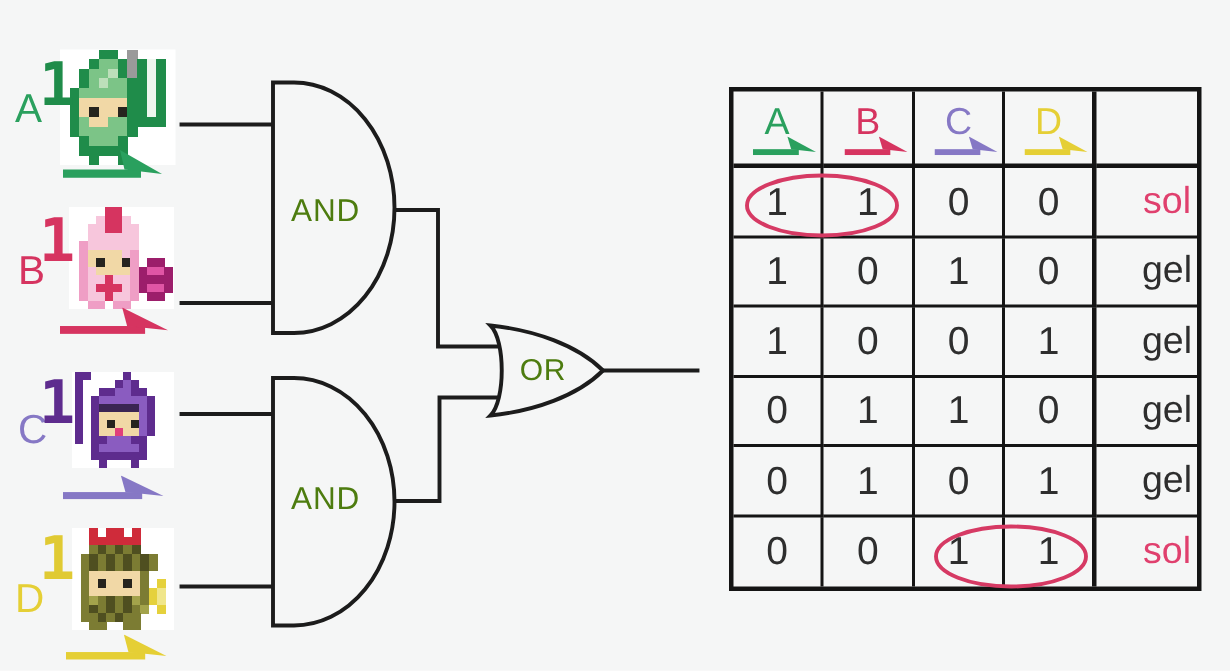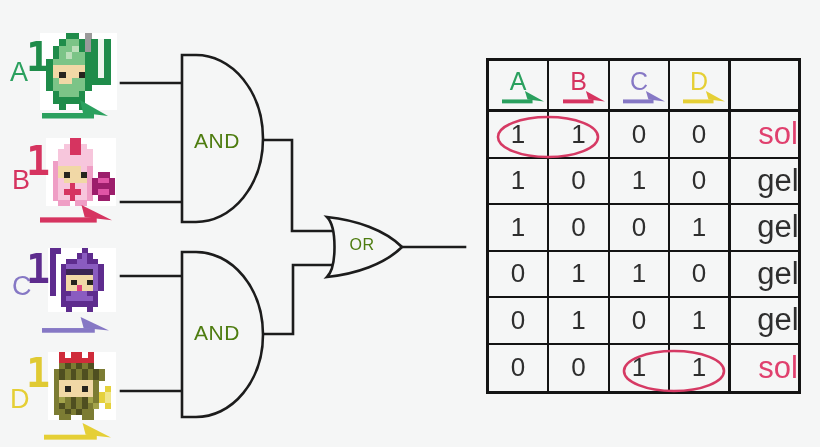--- a/index.html
+++ b/index.html
@@ -14,21 +14,21 @@
   .input-label{position:absolute;z-index:2;font-size:27px;line-height:1;}
   .tile{position:absolute;z-index:2;background:#ffffff;}
   .sprite-svg{position:absolute;left:0;top:0;width:100%;height:100%;}
   .count{position:absolute;z-index:3;font-family:"DejaVu Sans Mono","Liberation Mono",monospace;
          font-weight:bold;font-size:40px;line-height:1;}
   .arrow{position:absolute;z-index:3;}
   .arrow svg{display:block;width:100%;height:100%;}
 
   .gate-label{position:absolute;z-index:2;color:#4d7c0f;text-align:center;
               font-size:21px;letter-spacing:0.5px;line-height:1;}
-  .gate-label.or{font-size:16px;}
+  .gate-label.or{font-size:20px;}
 
   
   .lab-a{left:10px;top:59px;}   .tile-a{left:40px;top:33px;width:77px;height:77px;}
   .cnt-a{left:26px;top:37px;}   .arr-a{left:42px;top:100px;width:66px;height:20px;}
   .lab-b{left:12px;top:167px;}  .tile-b{left:46px;top:138px;width:70px;height:68px;}
   .cnt-b{left:26px;top:141px;}  .arr-b{left:40px;top:205px;width:72px;height:19px;}
   .lab-c{left:12px;top:273px;}  .tile-c{left:48px;top:248px;width:68px;height:64px;}
   .cnt-c{left:26px;top:249px;}  .arr-c{left:42px;top:317px;width:67px;height:17px;}
   .lab-d{left:10px;top:386px;}  .tile-d{left:48px;top:352px;width:68px;height:68px;}
   .cnt-d{left:26px;top:353px;}  .arr-d{left:44px;top:423px;width:67px;height:18px;}
@@ -49,21 +49,21 @@
     display:flex;align-items:center;justify-content:center;flex-direction:column;
     border-right:2px solid #141414;border-bottom:2px solid #141414;
     font-size:26px;color:#2e2e2e;
   }
   .cell.col-last{border-right:none;}
   .cell.col-3{border-right:3px solid #141414;}
   .cell.row-last{border-bottom:none;}
   .cell.th{border-bottom:3px solid #141414;font-size:25px;}
   .th .hdr-letter{display:block;line-height:1;margin-top:2px;}
   .th .hdr-arrow{display:block;width:42px;height:13px;margin-top:-3px;margin-left:10px;}
-  .cell.result{font-size:31px;padding-left:27px;}
+  .cell.result{font-size:25px;padding-left:27px;}
 </style>
 </head>
 <body>
 
 <div class="canvas">
 
   <svg class="layer circuit-svg" viewBox="0 0 820 447" xmlns="http://www.w3.org/2000/svg">
     <g stroke="#1c1c1c" stroke-width="2.6" fill="none" stroke-linecap="square">
 
       <path d="M121 83 H182"></path>

